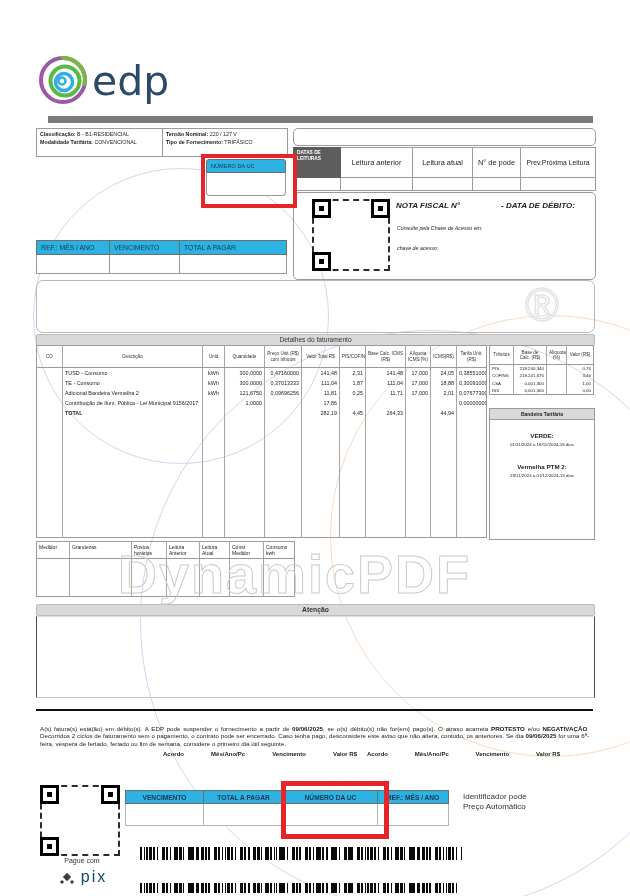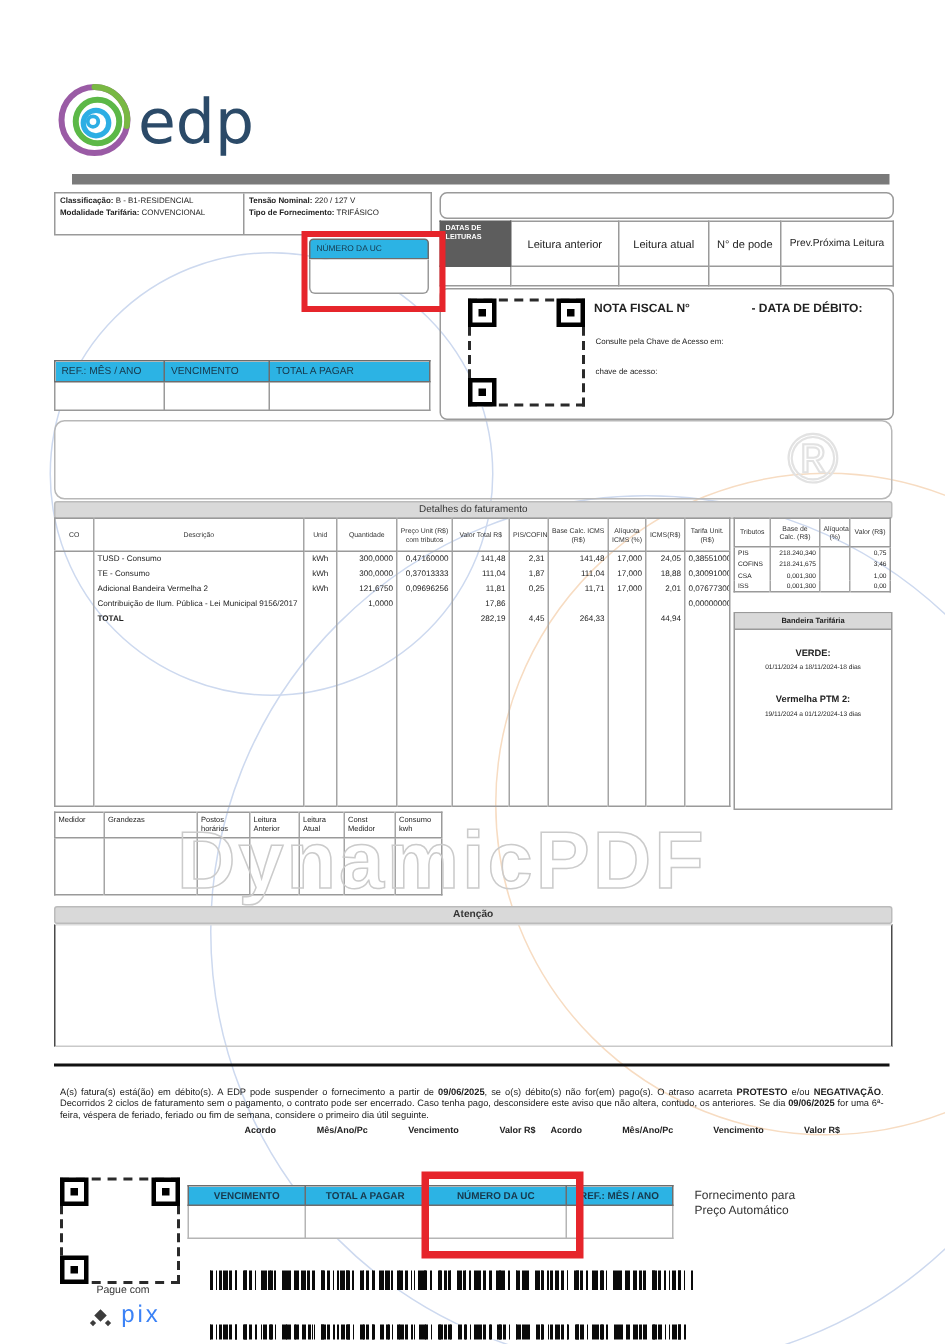--- a/index.html
+++ b/index.html
@@ -101,21 +101,21 @@
     <tr style="height:13px;">
       <td style="border:1px solid #9a9a9a;"></td>
       <td style="border:1px solid #9a9a9a;"></td>
       <td style="border:1px solid #9a9a9a;"></td>
       <td style="border:1px solid #9a9a9a;"></td>
       <td style="border:1px solid #9a9a9a;"></td>
     </tr>
   </tbody>
     </table>
 
-  <div class="abs rbox z2" style="left:293px;top:192px;width:301px;height:86px;background:transparent;">
+  <div class="abs rbox z2" style="left:293px;top:192px;width:301px;height:86px;background:transparent;font-style:italic;">
     <div class="qr" style="left:18px;top:6px;width:74px;height:68px;">
       <div class="finder" style="left:-2px;top:-2px;"></div>
       <div class="finder" style="right:-2px;top:-2px;"></div>
       <div class="finder" style="left:-2px;bottom:-2px;"></div>
     </div>
     <div class="abs" style="left:102px;top:8px;font-size:8px;font-weight:bold;">NOTA FISCAL N°</div>
     <div class="abs" style="left:207px;top:8px;font-size:8px;font-weight:bold;">- DATA DE DÉBITO:</div>
     <div class="abs" style="left:103px;top:32px;font-size:5.3px;">Consulte pela Chave de Acesso em:</div>
     <div class="abs" style="left:103px;top:52px;font-size:5.3px;">chave de acesso:</div>
   </div>
@@ -366,21 +366,21 @@
   <div class="abs z2" style="left:42px;top:857px;width:80px;text-align:center;">
     <div style="font-size:7px;color:#333;">Pague com</div>
     <div style="display:flex;align-items:center;justify-content:center;gap:4px;margin-top:3px;">
       <svg width="20" height="20" viewBox="0 0 24 24">
         <g fill="#3c3c3c">
           <path d="M7 12 L12 7 L17 12 L12 17 Z"></path>
           <path d="M15.5 18 L18 15.5 L20.5 18 L18 20.5 Z"></path>
           <path d="M3.5 18 L6 15.5 L8.5 18 L6 20.5 Z"></path>
         </g>
       </svg>
-      <span style="font-size:16px;letter-spacing:2px;color:#3b82f6;">pix</span>
+      <span style="font-size:16px;letter-spacing:2px;color:#0c4a6e;">pix</span>
     </div>
   </div>
 
   <table class="abs z2" style="left:125px;top:790px;width:323px;height:35px;background:#fff;">
     <colgroup>
         <col style="width:78px">
         <col style="width:80px">
         <col style="width:94px">
         <col style="width:71px">
       </colgroup>
@@ -395,20 +395,20 @@
       <td style="border:1px solid #b5b5b5;"></td>
       <td style="border:1px solid #b5b5b5;"></td>
       <td style="border:1px solid #b5b5b5;"></td>
       <td style="border:1px solid #b5b5b5;"></td>
     </tr>
   </tbody>
     </table>
   <div class="redbox" style="left:281px;top:781px;width:98px;height:48px;border-width:5px;"></div>
 
   <div class="abs z2" style="left:463px;top:792px;width:130px;font-size:8px;line-height:10px;color:#333;">
-    <div>Fornecimento para</div>
+    <div>Identificador pode</div>
     <div>Preço Automático</div>
   </div>
 
   <div class="barcode" style="left:140px;top:847px;width:322px;height:13px;"></div>
   <div class="barcode" style="left:140px;top:883px;width:318px;height:10px;"></div>
 
 </div>
 
 </body></html>

